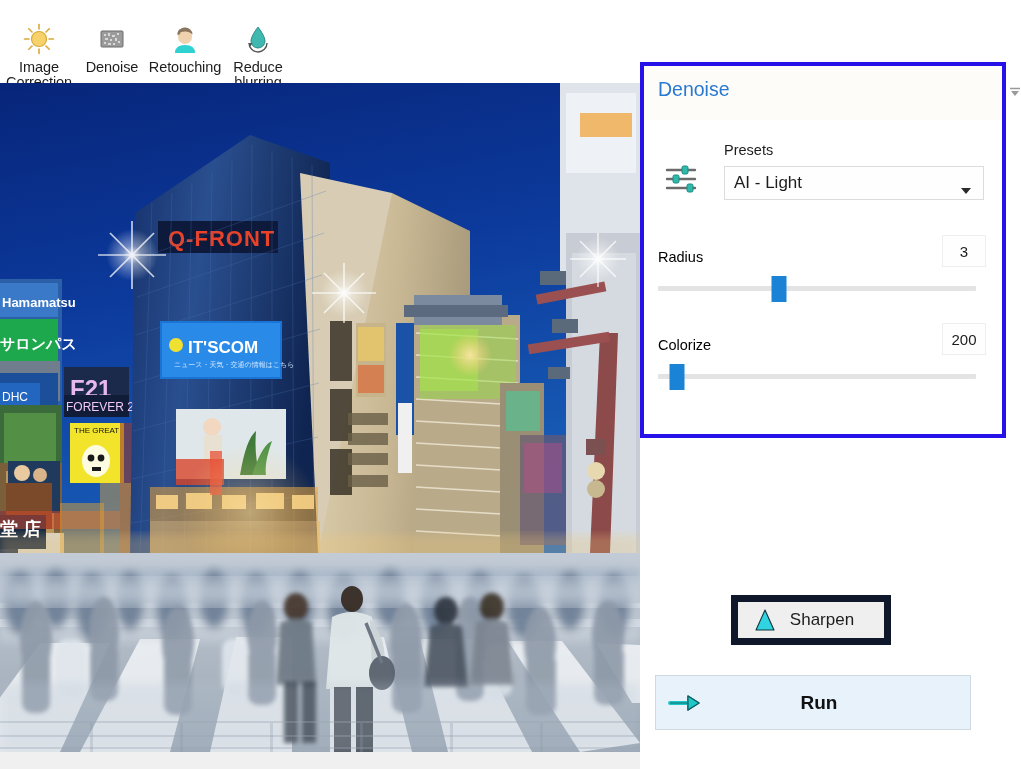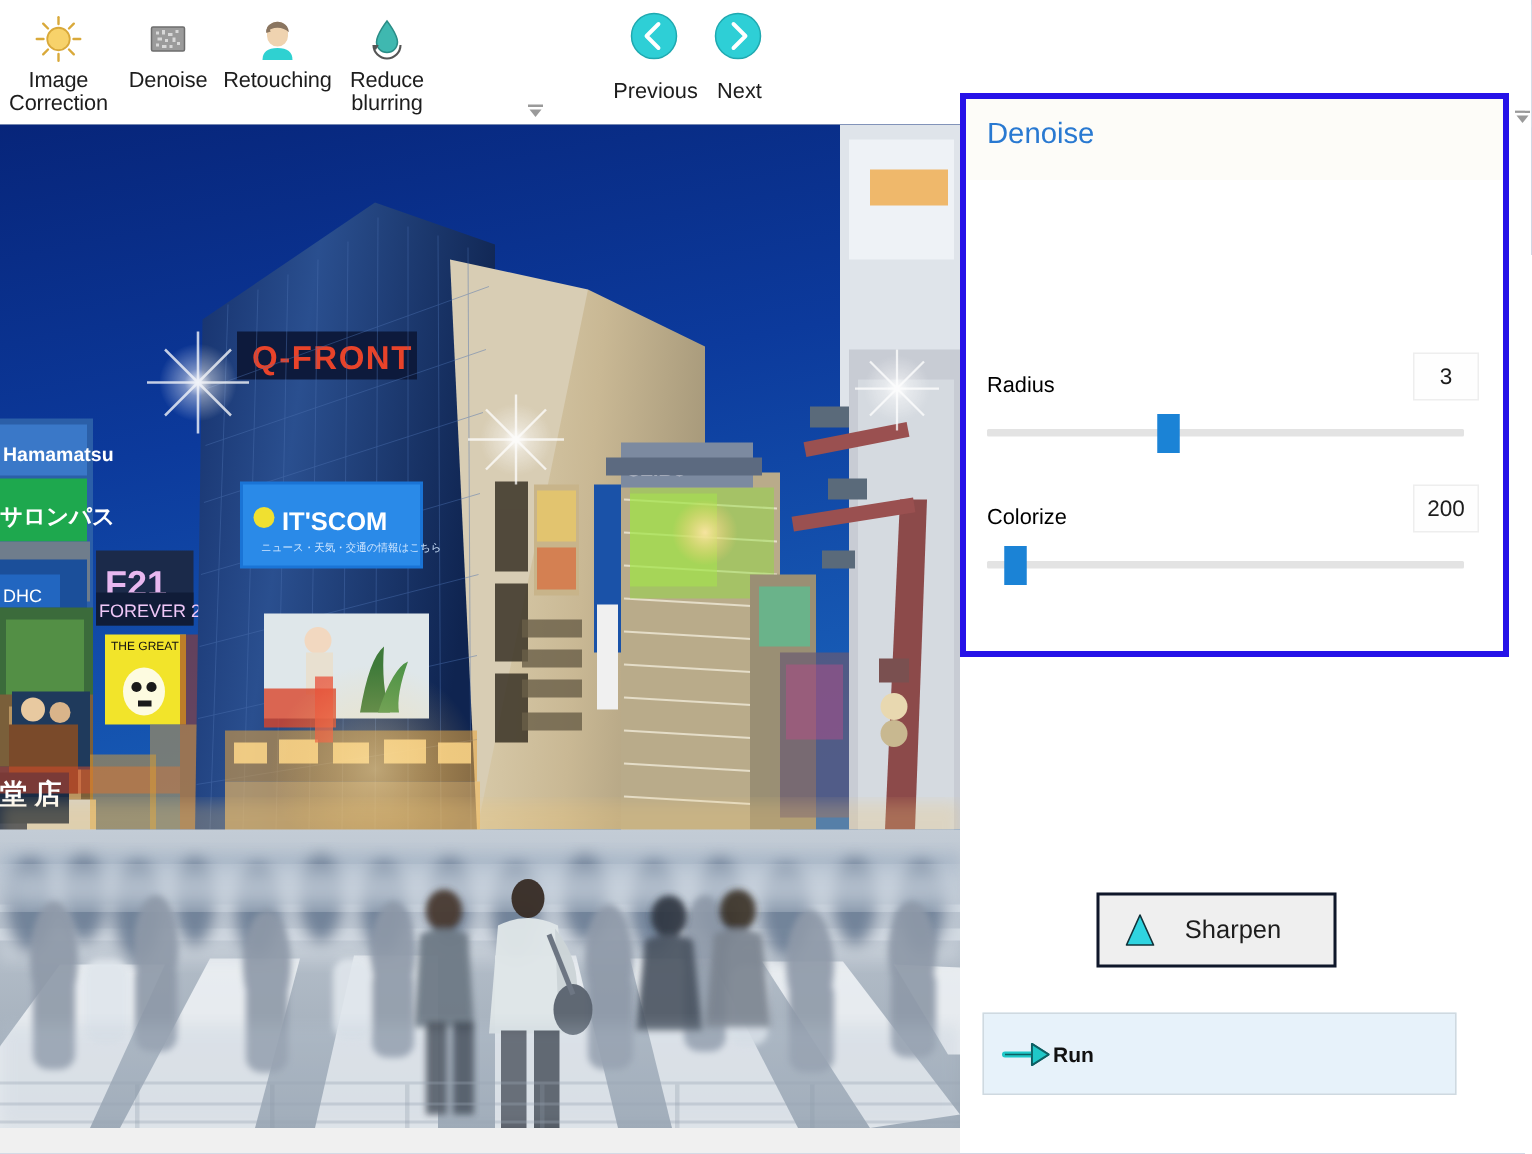--- a/index.html
+++ b/index.html
@@ -12,21 +12,21 @@
     position: relative;
     width: 1021px;
     height: 769px;
     overflow: hidden;
     background: #ffffff;
   }
 
   
   #toolbar {
     position: absolute;
-    left: 0; top: 3px;
+    left: 0; top: 16px;
     width: 1021px; height: 82px;
     background: #ffffff;
     box-sizing: border-box;
   }
   .tb-group {
     position: absolute;
     top: 0;
     height: 82px;
     display: flex;
     align-items: flex-start;
@@ -204,21 +204,21 @@
     background: #1b83d6;
     transform: translateX(-50%);
   }
 
   
   #sharpen-button {
     position: absolute;
     left: 731px; top: 595px;
     width: 160px; height: 50px;
     box-sizing: border-box;
-    border: 2px solid #0f172a;
+    border: 7px solid #0f172a;
     background: #efefef;
     display: flex;
     align-items: center;
     cursor: pointer;
   }
   #sharpen-icon { margin-left: 14px; width: 26px; height: 26px; }
   #sharpen-label {
     flex: 1;
     text-align: center;
     font-size: 17px;
@@ -232,22 +232,22 @@
     box-sizing: border-box;
     border: 1px solid #cfd9e0;
     background: #e7f2fa;
     display: flex;
     align-items: center;
     cursor: pointer;
   }
   #run-icon { margin-left: 12px; width: 34px; height: 22px; }
   #run-label {
     flex: 1;
-    text-align: left;
-    font-size: 14px;
+    text-align: center;
+    font-size: 19px;
     font-weight: bold;
     color: #111111;
     margin-right: 34px;
   }
 </style>
 </head>
 <body>
 
 <div id="app">
 
@@ -331,40 +331,20 @@
 
     </div>
 
     <div id="overflow-chevron">
       <svg width="16" height="12" viewBox="0 0 16 12">
         <line x1="3" y1="2.5" x2="13" y2="2.5" stroke="#9a9a9a" stroke-width="1.6"></line>
         <path d="M4 5 L12 5 L8 10 Z" fill="#9a9a9a"></path>
       </svg>
     </div>
 
-    <div class="tb-group" style="left:408px;">
-      <div class="tb-nav-item" style="width:58px;">
-        <div class="ico">
-          <svg width="38" height="38" viewBox="0 0 38 38">
-            <circle cx="19" cy="19" r="15" fill="#2ecfd6" stroke="#1fa9b0" stroke-width="1"></circle>
-            <path d="M22 11 L14 19 L22 27" fill="none" stroke="#ffffff" stroke-width="2.6" stroke-linecap="round" stroke-linejoin="round"></path>
-          </svg>
-        </div>
-        <div class="lbl">Previous</div>
-      </div>
-      <div class="tb-nav-item" style="width:54px;">
-        <div class="ico">
-          <svg width="38" height="38" viewBox="0 0 38 38">
-            <circle cx="19" cy="19" r="15" fill="#2ecfd6" stroke="#1fa9b0" stroke-width="1"></circle>
-            <path d="M16 11 L24 19 L16 27" fill="none" stroke="#ffffff" stroke-width="2.6" stroke-linecap="round" stroke-linejoin="round"></path>
-          </svg>
-        </div>
-        <div class="lbl">Next</div>
-      </div>
-    </div>
 
     <div id="right-chevron">
       <svg width="14" height="12" viewBox="0 0 14 12">
         <line x1="2" y1="2.5" x2="12" y2="2.5" stroke="#9a9a9a" stroke-width="1.5"></line>
         <path d="M3 5 L11 5 L7 10 Z" fill="#9a9a9a"></path>
       </svg>
     </div>
   </div>
 
   <div id="photo-pane">
@@ -711,20 +691,43 @@
     </svg>
   </div>
   <div id="below-photo"></div>
 
   <div id="denoise-panel">
 
     <div id="panel-header">
       <div id="panel-title">Denoise</div>
     </div>
 
+    <div id="presets-row">
+      <div id="sliders-icon">
+        <svg width="36" height="30" viewBox="0 0 36 30">
+          <g stroke="#6b6b6b" stroke-width="2.4" stroke-linecap="round">
+            <line x1="3" y1="6" x2="31" y2="6"></line>
+            <line x1="3" y1="15" x2="31" y2="15"></line>
+            <line x1="3" y1="24" x2="31" y2="24"></line>
+          </g>
+          <rect x="18" y="2" width="6" height="8" rx="1.6" fill="#2fb8ac" stroke="#1f8a80" stroke-width="1"></rect>
+          <rect x="9" y="11" width="6" height="8" rx="1.6" fill="#2fb8ac" stroke="#1f8a80" stroke-width="1"></rect>
+          <rect x="23" y="20" width="6" height="8" rx="1.6" fill="#2fb8ac" stroke="#1f8a80" stroke-width="1"></rect>
+        </svg>
+      </div>
+      <div id="presets-label">Presets</div>
+      <div id="presets-select">
+        <span id="presets-value">AI - Light</span>
+        <span id="presets-caret">
+          <svg width="10" height="6" viewBox="0 0 10 6">
+              <path d="M0 0 L10 0 L5 6 Z" fill="#2b2b2b"></path>
+            </svg>
+        </span>
+      </div>
+    </div>
 
     <div class="slider-block" style="top:183px;">
       <div class="slider-label">Radius</div>
       <div class="value-box">3</div>
       <div class="slider-track-wrap">
         <div class="slider-track"></div>
         <div class="slider-thumb" id="radius-thumb" style="left: 38%;"></div>
       </div>
     </div>
 

